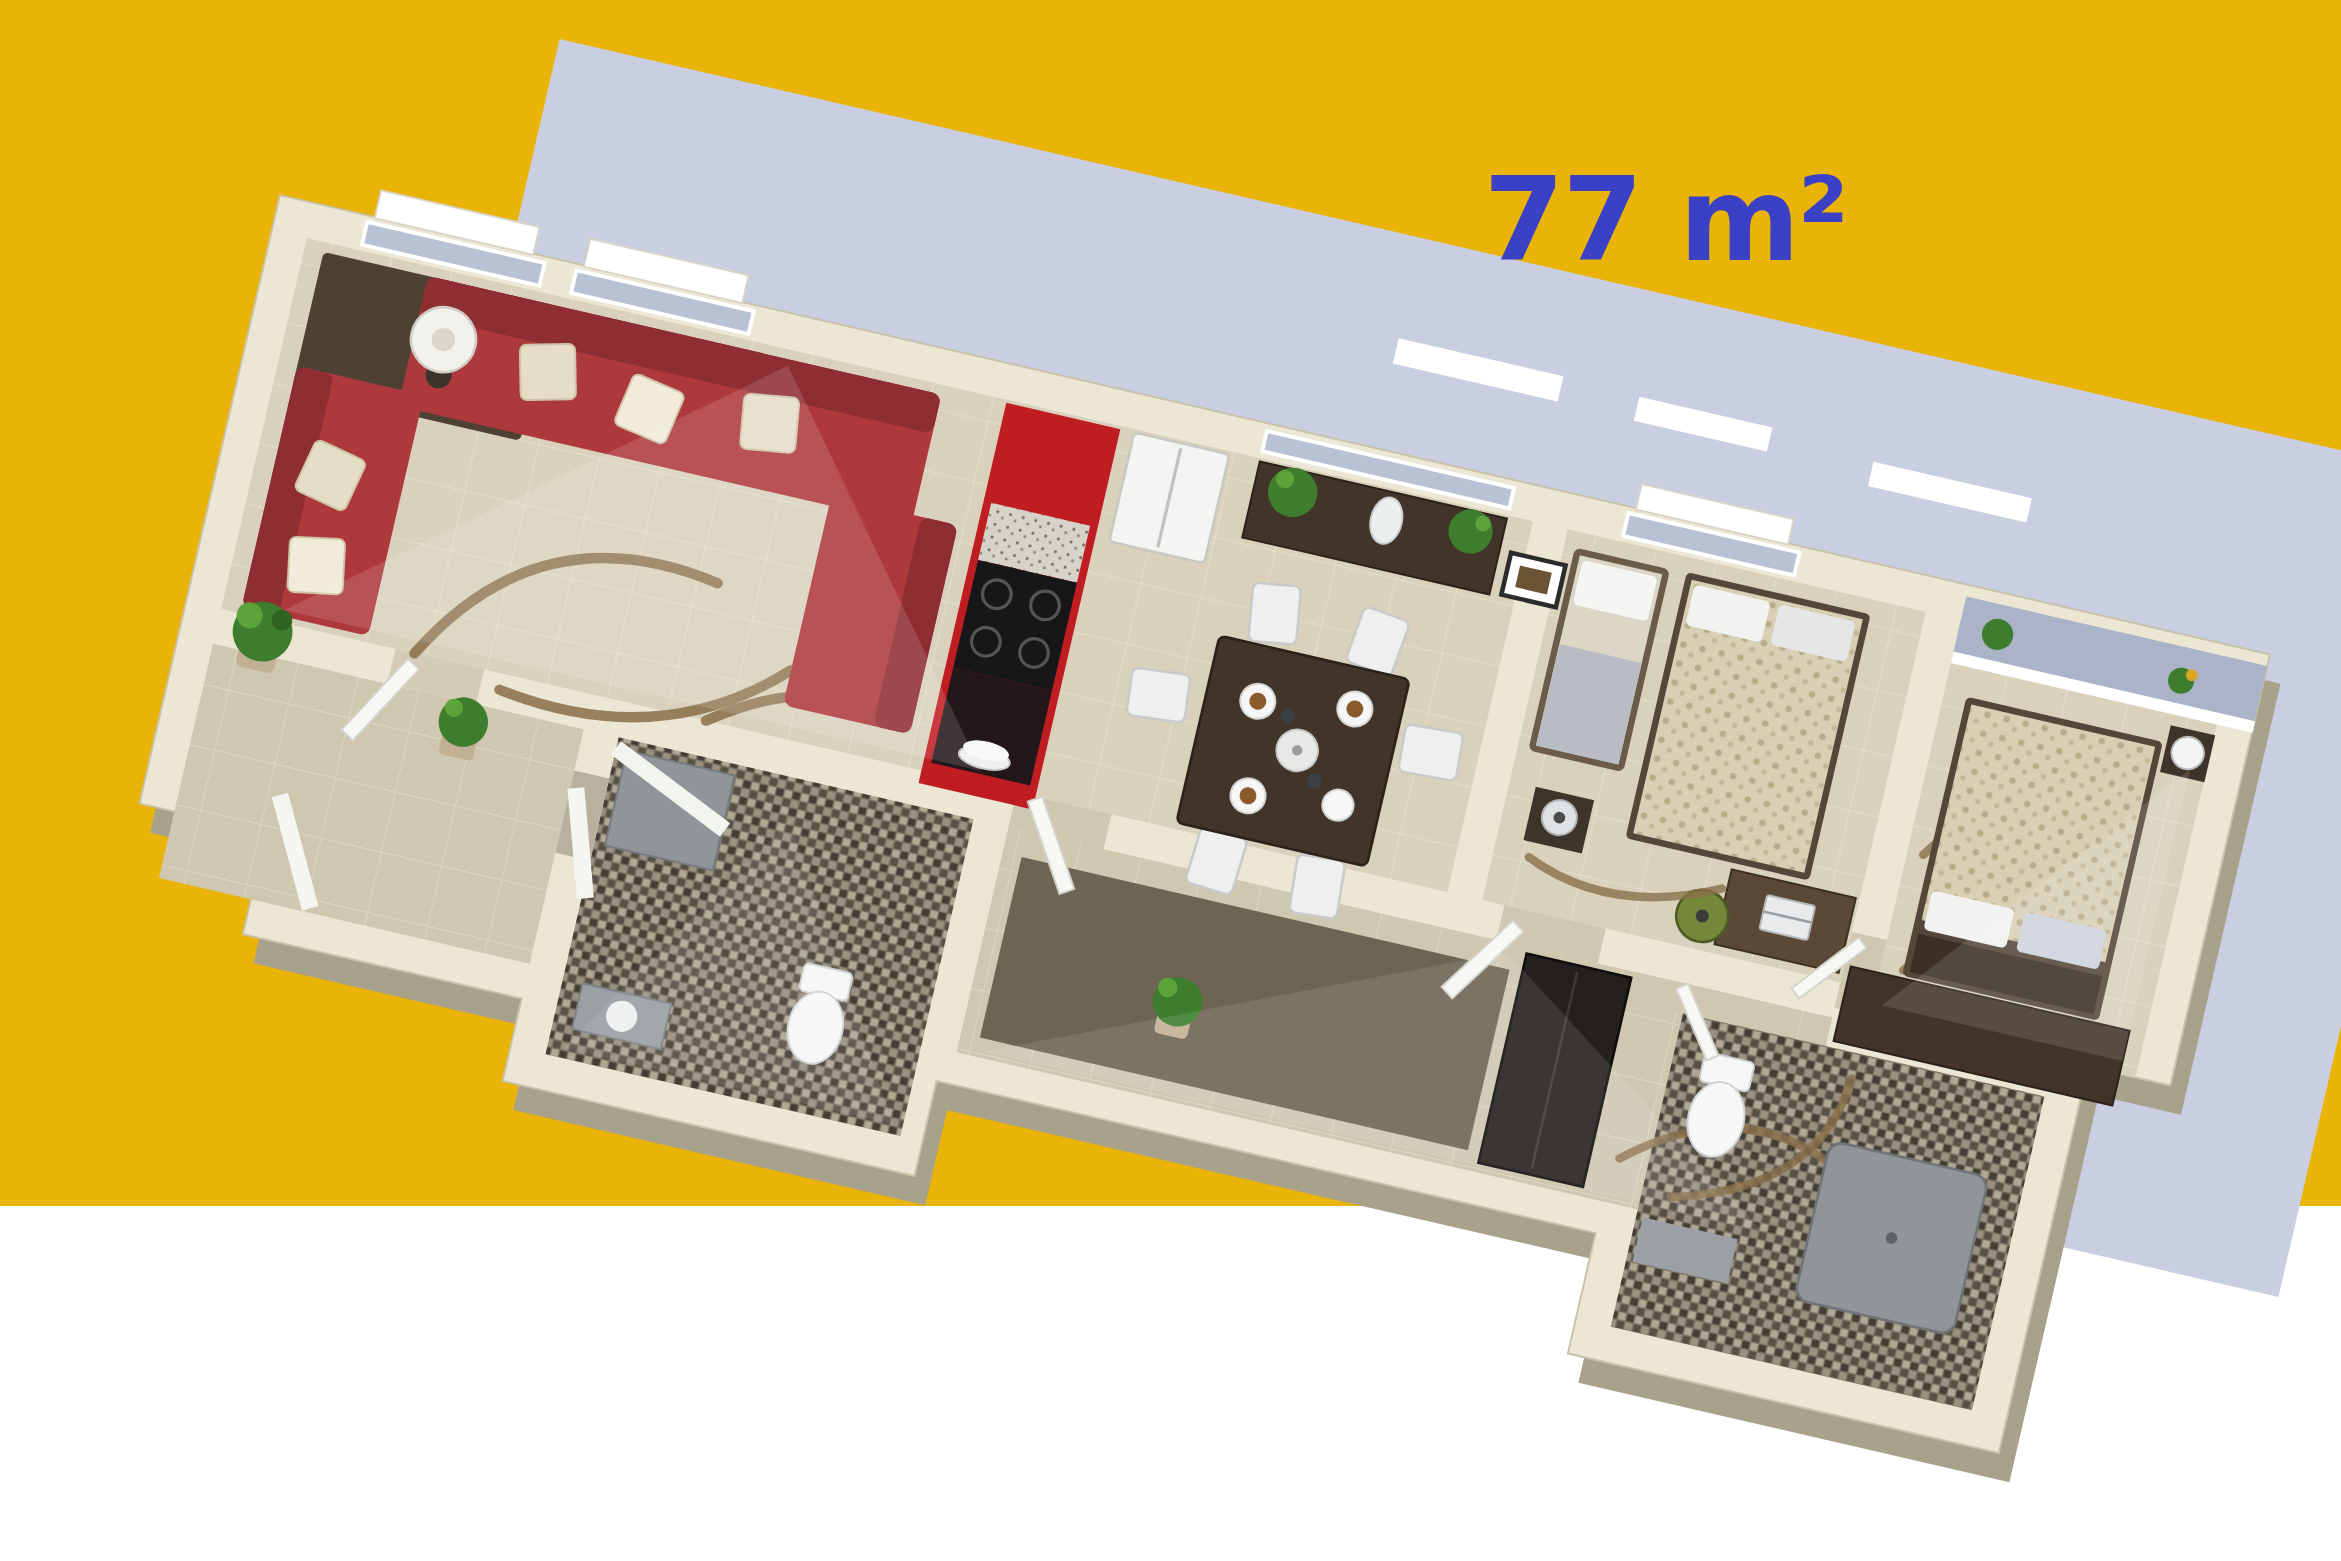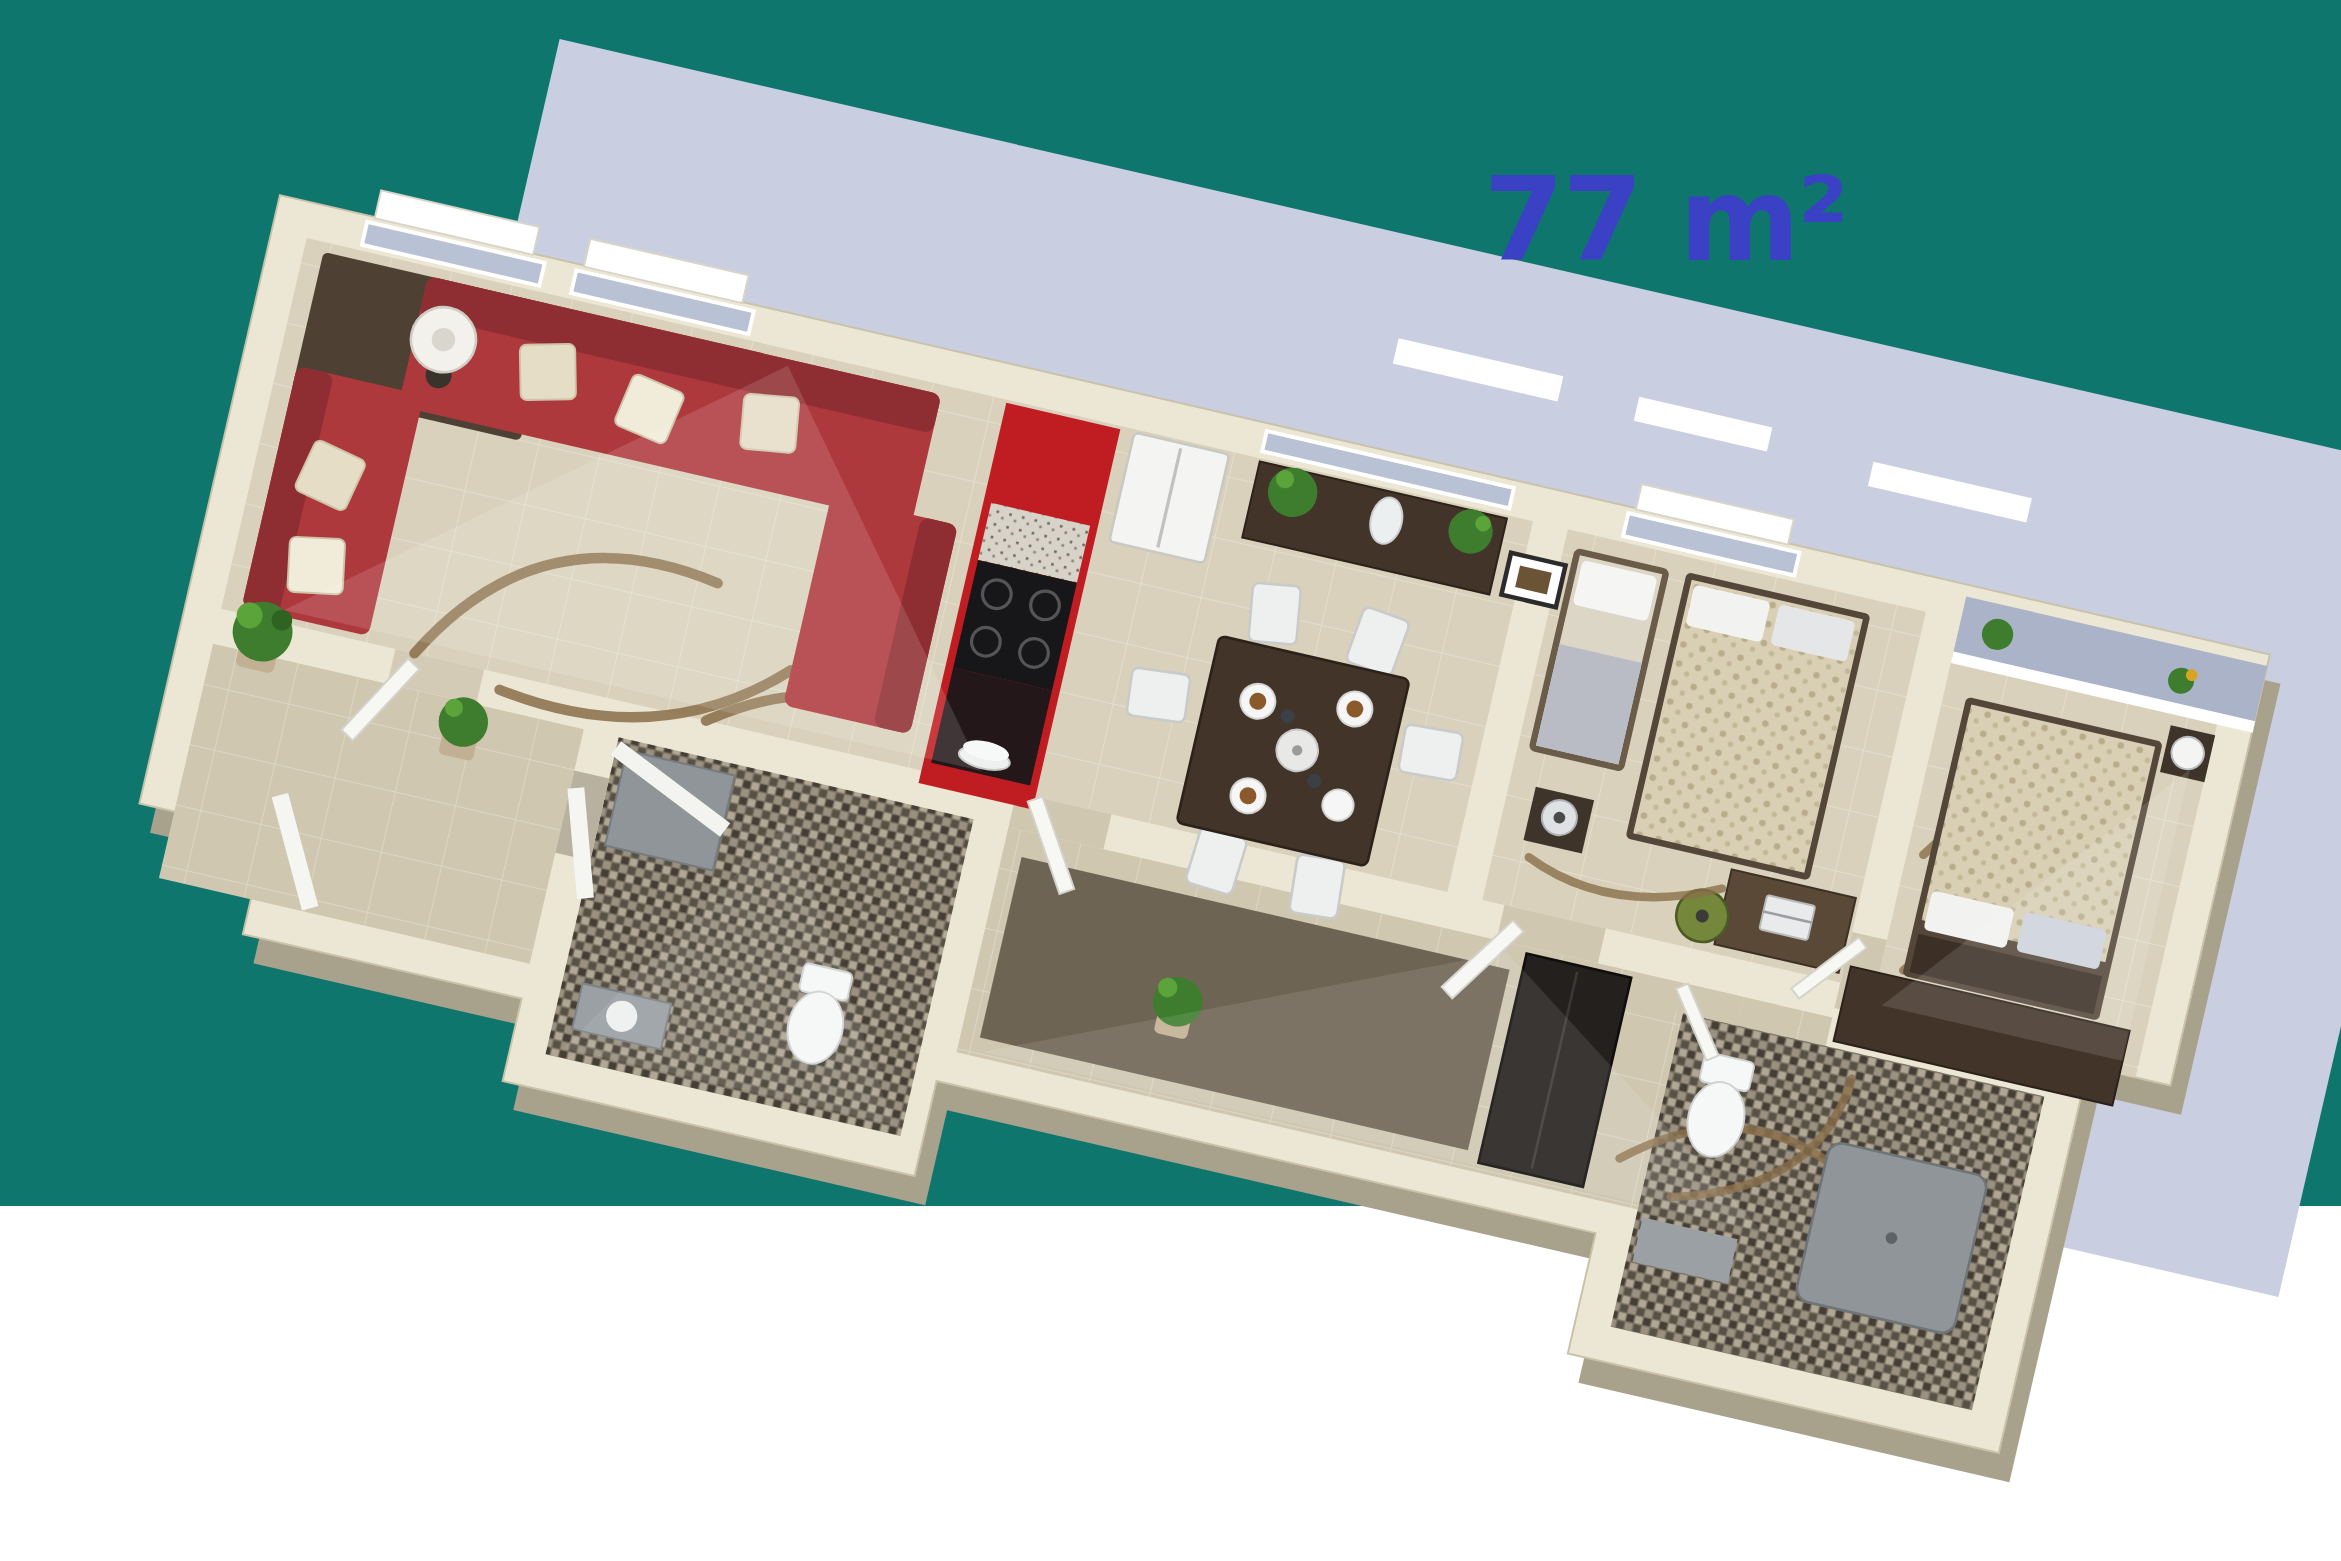--- a/index.html
+++ b/index.html
@@ -1,16 +1,16 @@
 <!DOCTYPE html>
 <html style="font-size:10.4px"><head>
 <meta charset="utf-8">
 <style>
   html,body{margin:0;padding:0;background:#ffffff;width:2342px;height:1561px;overflow:hidden;}
-  .scene{position:relative;width:2342px;height:1206px;background:#0f766e;}
+  .scene{position:relative;width:2342px;height:1206px;background:#eab308;}
   svg{display:block;}
   .area-label{font-family:"DejaVu Sans","Liberation Sans",sans-serif;font-weight:bold;letter-spacing:-3px;}
   .no-select{user-select:none;}
 </style>
 </head>
 <body>
 
 <div class="scene">
 <svg width="2342" height="1561" viewBox="0 0 3600 2400" xmlns="http://www.w3.org/2000/svg">
 

